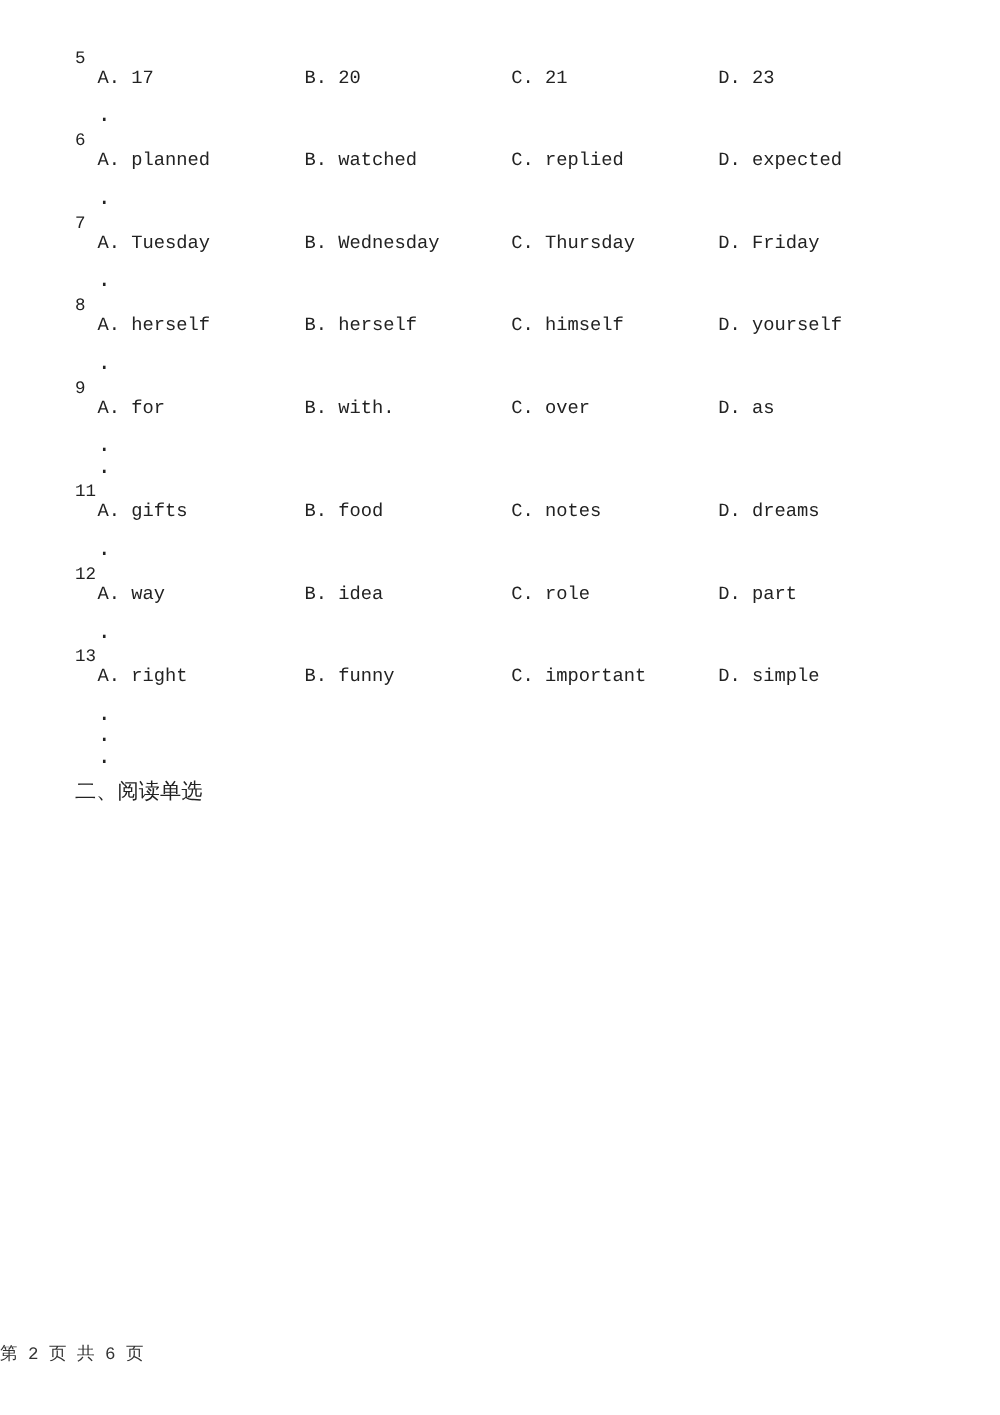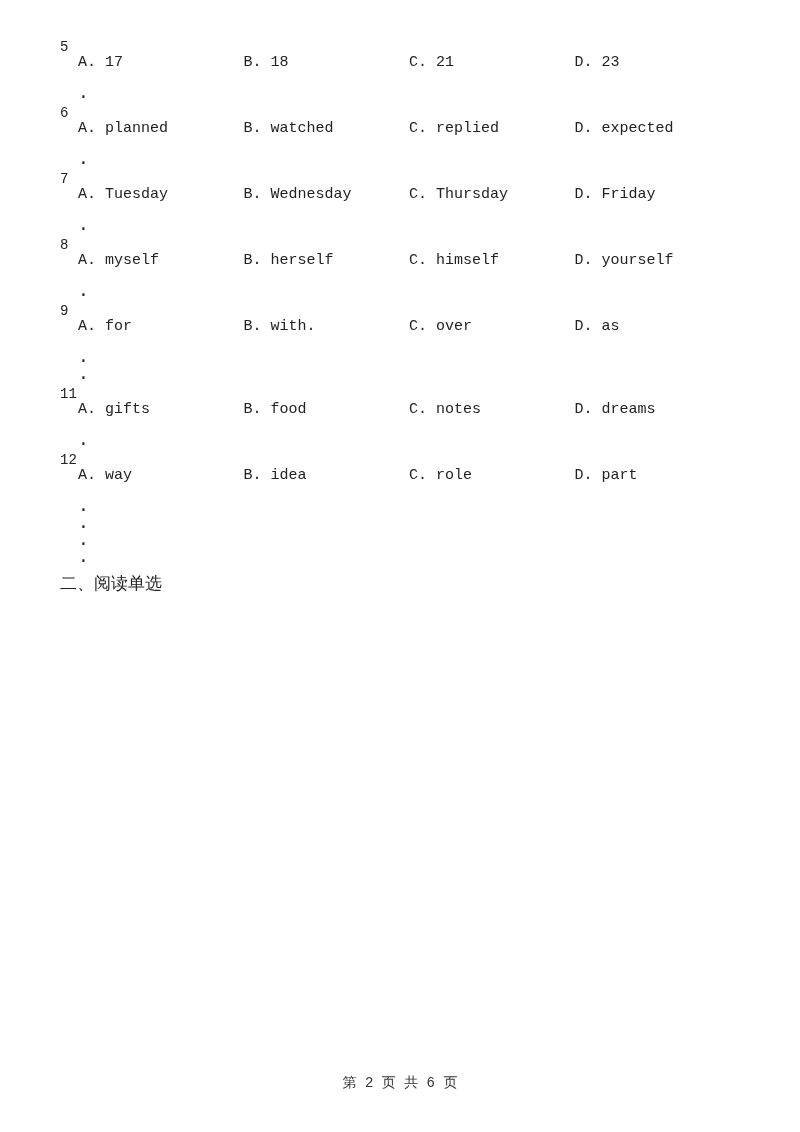--- a/index.html
+++ b/index.html
@@ -47,21 +47,21 @@
       font-size: 17px;
       font-weight: normal;
       margin-top: 10px;
       margin-bottom: 10px;
     }
     .page-footer {
       position: absolute;
       bottom: 40px;
       left: 0;
       width: 100%;
-      text-align: center;
+      text-align: left;
       font-size: 14px;
       color: #333;
     }
     .dot {
       font-size: 18px;
       line-height: 0.5;
       display: block;
       padding-left: 18px;
       color: #222;
     }
@@ -69,21 +69,21 @@
 </head>
 <body>
 
 <div class="page">
   <div id="questions-container">
       <div style="margin-bottom: 8px;">
         <div class="question-row">
           <span class="question-num">5</span>
           <div class="options">
             <span class="option">A. 17</span>
-            <span class="option">B. 18</span>
+            <span class="option">B. 20</span>
             <span class="option">C. 21</span>
             <span class="option">D. 23</span>
           </div>
         </div>
         <span class="dot">.</span>
       </div>
       <div style="margin-bottom: 8px;">
         <div class="question-row">
           <span class="question-num">6</span>
           <div class="options">
@@ -104,21 +104,21 @@
             <span class="option">C. Thursday</span>
             <span class="option">D. Friday</span>
           </div>
         </div>
         <span class="dot">.</span>
       </div>
       <div style="margin-bottom: 8px;">
         <div class="question-row">
           <span class="question-num">8</span>
           <div class="options">
-            <span class="option">A. myself</span>
+            <span class="option">A. herself</span>
             <span class="option">B. herself</span>
             <span class="option">C. himself</span>
             <span class="option">D. yourself</span>
           </div>
         </div>
         <span class="dot">.</span>
       </div>
       <div style="margin-bottom: 8px;">
         <div class="question-row">
           <span class="question-num">9</span>
@@ -152,20 +152,29 @@
           <div class="options">
             <span class="option">A. way</span>
             <span class="option">B. idea</span>
             <span class="option">C. role</span>
             <span class="option">D. part</span>
           </div>
         </div>
         <span class="dot">.</span>
       </div>
       <div style="margin-bottom: 8px;">
+        <div class="question-row">
+          <span class="question-num">13</span>
+          <div class="options">
+            <span class="option">A. right</span>
+            <span class="option">B. funny</span>
+            <span class="option">C. important</span>
+            <span class="option">D. simple</span>
+          </div>
+        </div>
         <span class="dot">.</span>
       </div>
       <div style="margin-bottom: 8px;">
         <span class="dot">.</span>
       </div>
       <div style="margin-bottom: 8px;">
         <span class="dot">.</span>
       </div>
     </div>
 

